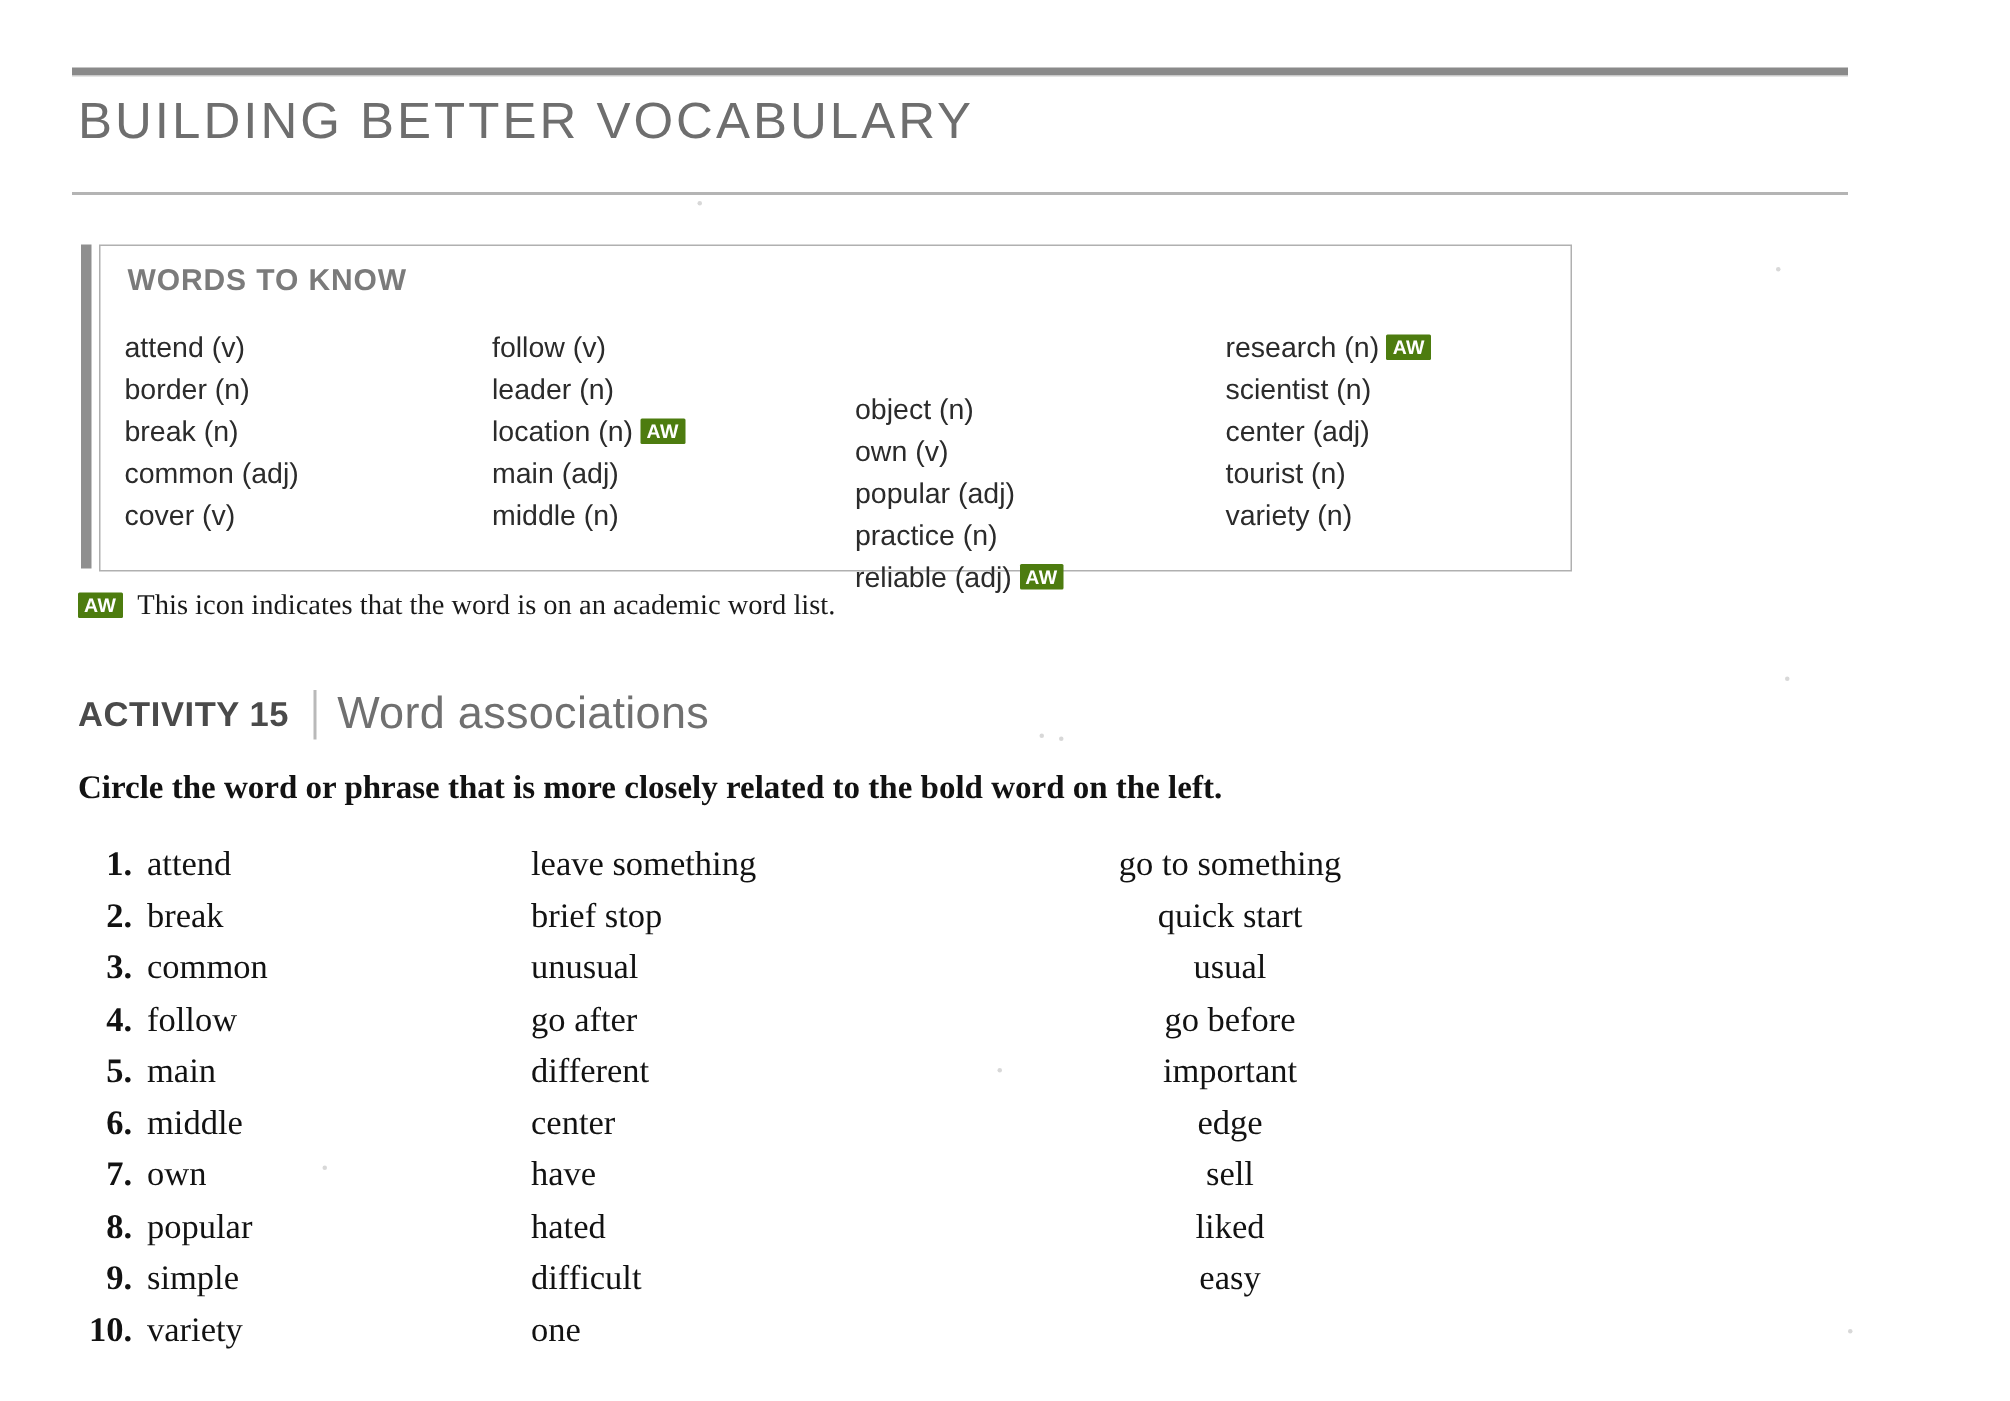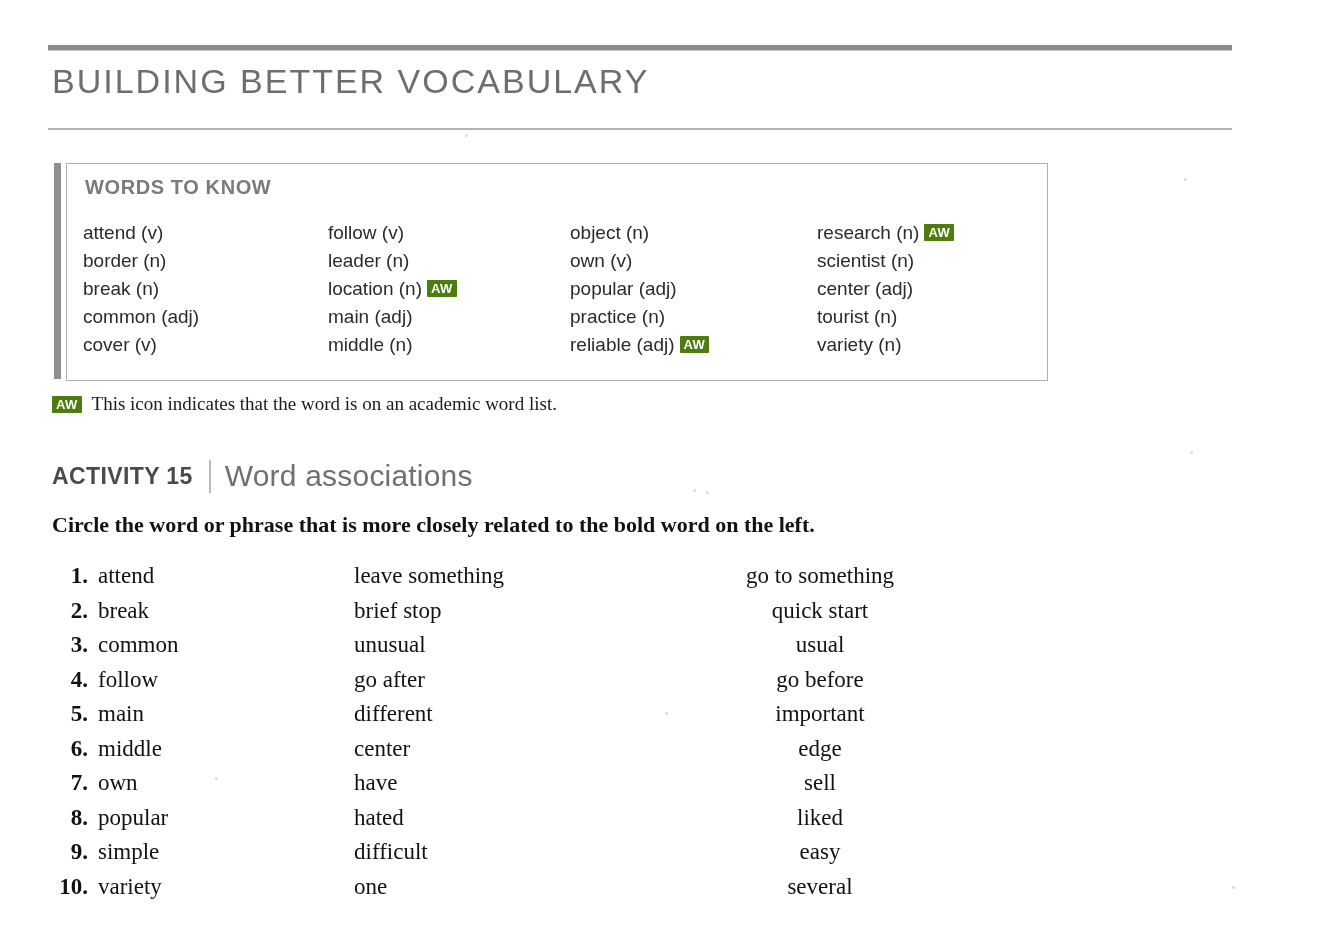--- a/index.html
+++ b/index.html
@@ -91,21 +91,21 @@
     display: flex;
   }
   .wtk-col {
     font-family: "Liberation Sans", sans-serif;
     font-size: 19px;
     font-weight: 400;
     color: #2b2b2b;
   }
   .wtk-col.c1 { width: 245px; }
   .wtk-col.c2 { width: 242px; }
-  .wtk-col.c3 { width: 247px; }
+  .wtk-col.c3 { width: 247px; margin-top: 41px; }
   .wtk-col.c4 { width: 220px; }
   .wtk-entry {
     height: 28px;
     line-height: 28px;
     white-space: nowrap;
   }
 
   
   .aw-badge {
     display: inline-block;
@@ -330,21 +330,20 @@
     <div class="ex-row">
       <span class="ex-num">9.</span>
       <span class="ex-word">simple</span>
       <span class="ex-opt-a">difficult</span>
       <span class="ex-opt-b">easy</span>
     </div>
     <div class="ex-row">
       <span class="ex-num">10.</span>
       <span class="ex-word">variety</span>
       <span class="ex-opt-a">one</span>
-      <span class="ex-opt-b">several</span>
     </div>
   </div>
 
 <div class="speck" style="left:465px;top:134px;width:3px;height:3px;"></div>
 <div class="speck" style="left:693px;top:489px;width:3px;height:3px;"></div>
 <div class="speck" style="left:706px;top:491px;width:3px;height:3px;"></div>
 <div class="speck" style="left:665px;top:712px;width:3px;height:3px;"></div>
 <div class="speck" style="left:1184px;top:178px;width:3px;height:3px;"></div>
 <div class="speck" style="left:1190px;top:451px;width:3px;height:3px;"></div>
 <div class="speck" style="left:1232px;top:886px;width:3px;height:3px;"></div>

